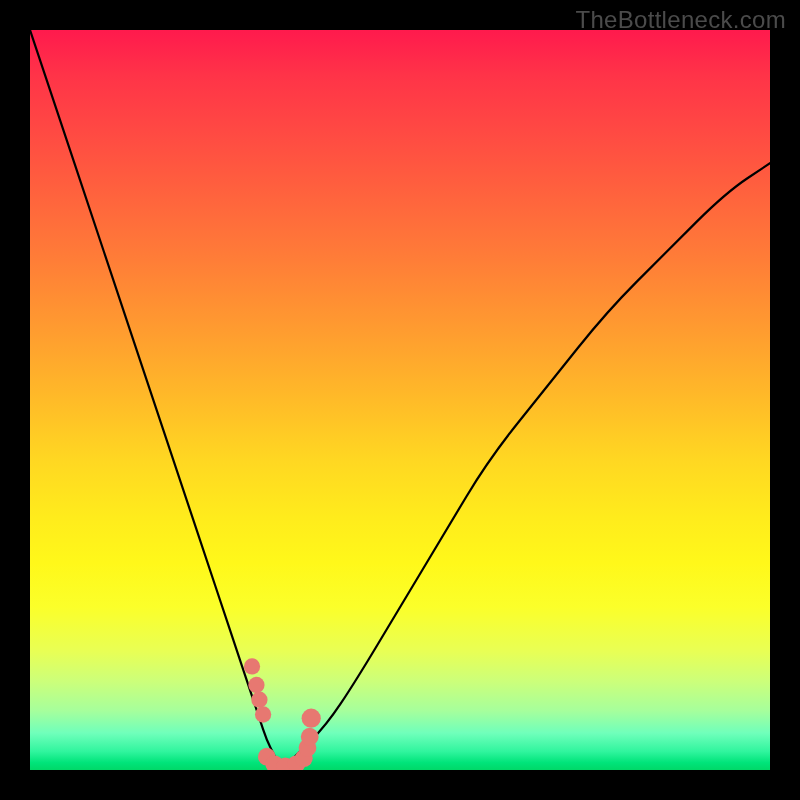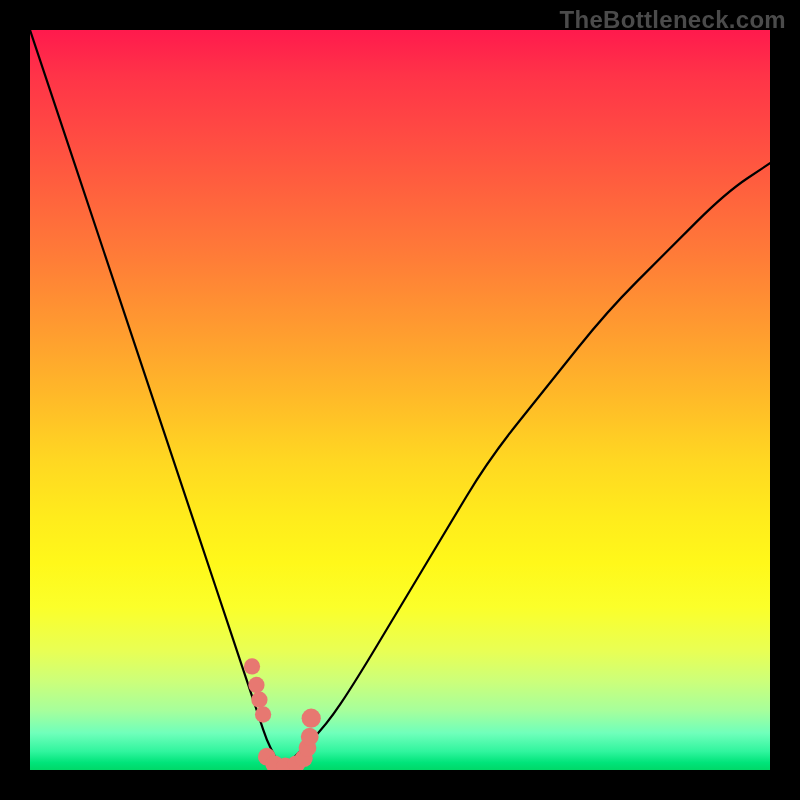--- a/index.html
+++ b/index.html
@@ -59,21 +59,21 @@
     top: 0;
     width: 740px;
     height: 740px;
   }
   .watermark {
     position: absolute;
     top: 6px;
     right: 14px;
     color: #4b4b4b;
     font-size: 24px;
-    font-weight: 700;
+    font-weight: 400;
     letter-spacing: 0.3px;
   }
 </style>
 </head>
 <body>
 
 <div class="frame">
   <div class="plot-area">
     <div class="gradient-bg"></div>
     <svg class="curves" viewBox="0 0 740 740" preserveAspectRatio="none">

